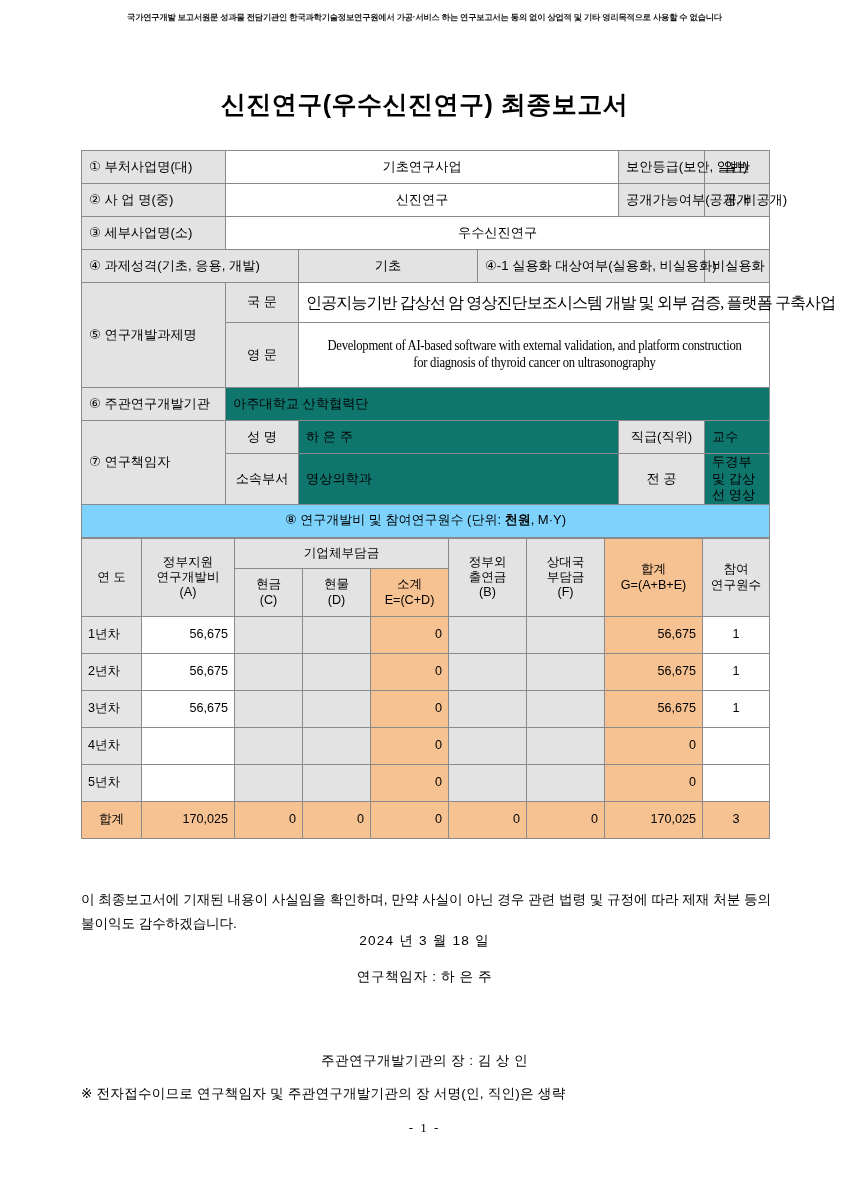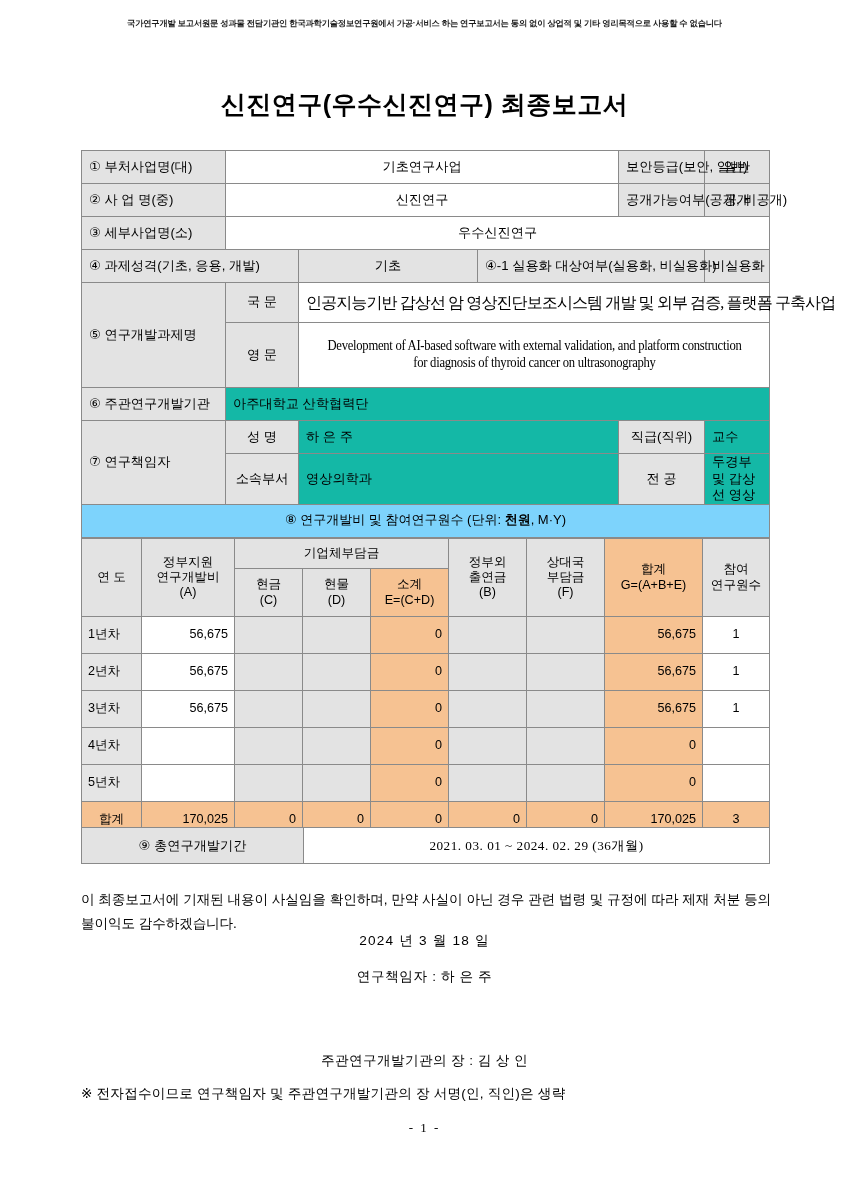--- a/index.html
+++ b/index.html
@@ -22,21 +22,21 @@
     position: relative;
     width: 849px;
     height: 1200px;
     box-sizing: border-box;
     padding: 0;
   }
 
   
   .disclaimer {
     position: absolute;
-    top: 18px;
+    top: 12px;
     left: 0;
     width: 849px;
     text-align: center;
     font-size: 8.3px;
     letter-spacing: -0.2px;
     color: #1a1a1a;
     font-weight: 600;
     white-space: nowrap;
   }
 
@@ -80,21 +80,21 @@
     background: #e3e3e3;
     text-align: left;
     white-space: nowrap;
   }
   .val {
     background: #ffffff;
     text-align: center;
     font-family: Liberation Serif, serif;
   }
   .val-left {
-    background: #14b8a6;
+    background: #0f766e;
     text-align: left;
   }
 
   .ko-title-cell {
     font-size: 16px;
     text-align: left;
     letter-spacing: -0.9px;
     white-space: nowrap;
     font-family: "Liberation Serif", "DejaVu Serif", serif;
   }
@@ -469,32 +469,20 @@
       <td class="cell-orange">0</td>
       <td class="cell-orange">0</td>
       <td class="cell-orange">0</td>
       <td class="cell-orange">0</td>
       <td class="cell-orange">170,025</td>
       <td class="cell-orange-c">3</td>
     </tr>
   </tbody>
     </table>
 
-  <table class="period" style="top:827px;">
-    <colgroup>
-      <col style="width:222px">
-      <col style="width:466px">
-    </colgroup>
-    <tbody>
-        <tr>
-      <td class="lbl">⑨ 총연구개발기간</td>
-      <td class="val" style="text-align:center;letter-spacing:0.5px;">2021. 03. 01 ~ 2024. 02. 29 (36개월)</td>
-    </tr>
-  </tbody>
-    </table>
 
   <div class="statement">이 최종보고서에 기재된 내용이 사실임을 확인하며, 만약 사실이 아닌 경우 관련 법령 및 규정에 따라 제재 처분 등의 불이익도 감수하겠습니다.</div>
 
   <div class="sig-date">2024 년 3 월 18 일</div>
   <div class="sig-pi">연구책임자 : 하 은 주</div>
   <div class="sig-org">주관연구개발기관의 장 : 김 상 인</div>
 
 
   <div class="note">※ 전자접수이므로 연구책임자 및 주관연구개발기관의 장 서명(인, 직인)은 생략</div>
 

